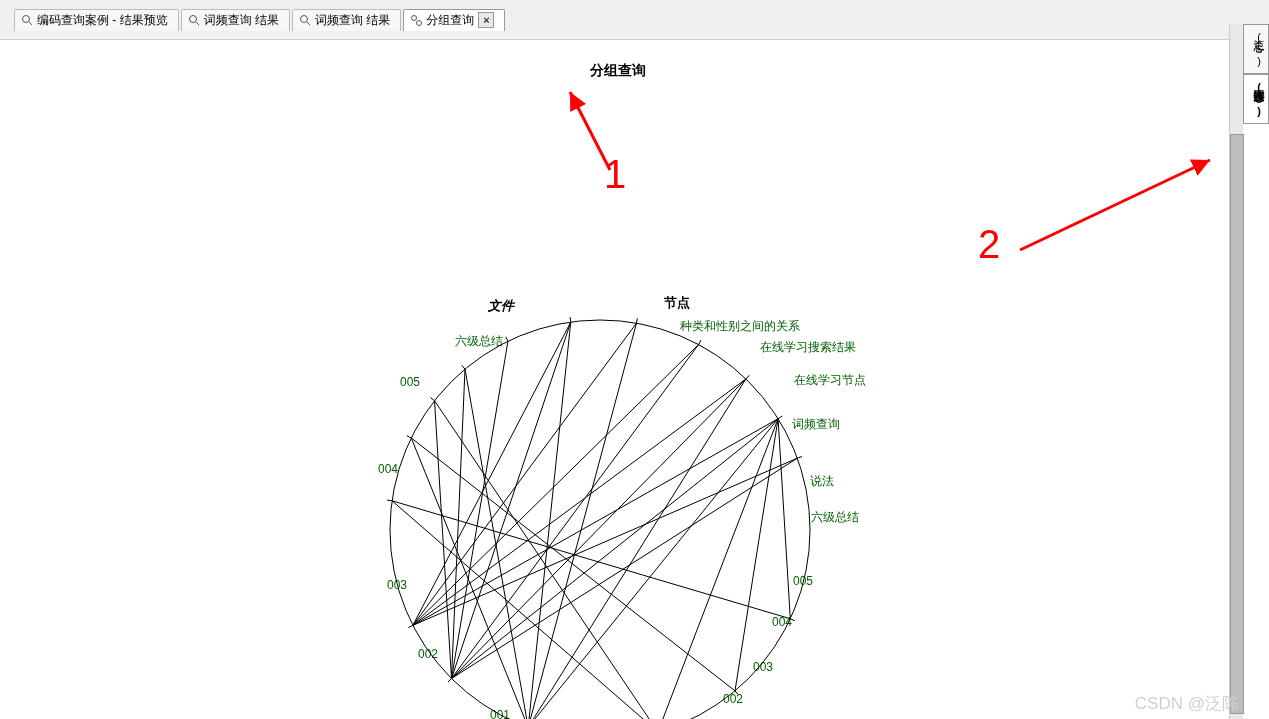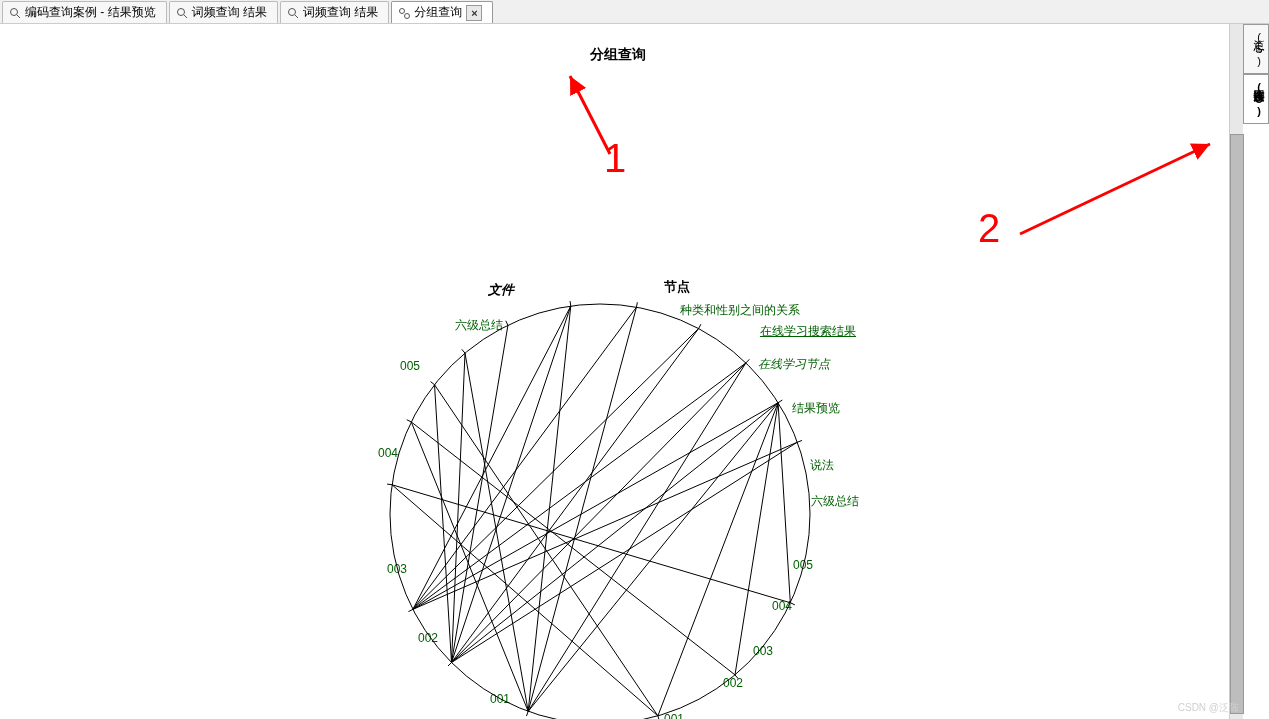--- a/index.html
+++ b/index.html
@@ -8,25 +8,25 @@
   font-family: "Microsoft YaHei", "SimSun", Arial, sans-serif;
   font-size: 12px;
   background: #fff;
   width: 1269px;
   height: 719px;
   overflow: hidden;
   position: relative;
 }
 .tabbar {
   display: flex;
-  align-items: flex-end;
-  height: 24px;
+  align-items: center;
+  height: 40px;
   background: #f0f0f0;
   border-bottom: 1px solid #ccc;
-  padding-left: 2px;
+  padding-left: 14px;
 }
 .tab {
   display: flex;
   align-items: center;
   height: 22px;
   padding: 0 10px 0 6px;
   border: 1px solid #bbb;
   border-bottom: none;
   background: #f7f7f7;
   margin-right: 2px;
@@ -110,21 +110,21 @@
   background: #bdbdbd;
   border: 1px solid #999;
   position: absolute;
   top: 110px;
 }
 .watermark {
   position: absolute;
   right: 30px;
   bottom: 4px;
   color: #d0d0d0;
-  font-size: 10px;
+  font-size: 17px;
 }
 .node-label {
   position: absolute;
   font-size: 12px;
   color: #006000;
   white-space: nowrap;
   text-align: center;
 }
 .group-label {
   position: absolute;
@@ -195,23 +195,23 @@
   <div class="group-label" style="left:664px;top:254px;font-family:Liberation Mono, monospace;">节点</div>
 
   <div class="node-label" style="left:455px;top:293px;text-align:right;">六级总结</div>
   <div class="node-label" style="left:400px;top:335px;">005</div>
   <div class="node-label" style="left:378px;top:422px;">004</div>
   <div class="node-label" style="left:387px;top:538px;">003</div>
   <div class="node-label" style="left:418px;top:607px;">002</div>
   <div class="node-label" style="left:490px;top:668px;">001</div>
 
   <div class="node-label" style="left:680px;top:278px;">种类和性别之间的关系</div>
-  <div class="node-label" style="left:760px;top:299px;text-decoration:underline;">在线学习搜索结果</div>
-  <div class="node-label" style="left:758px;top:332px;font-style:italic;">在线学习节点</div>
-  <div class="node-label" style="left:792px;top:376px;">结果预览</div>
+  <div class="node-label" style="left:760px;top:299px;">在线学习搜索结果</div>
+  <div class="node-label" style="left:794px;top:332px;">在线学习节点</div>
+  <div class="node-label" style="left:792px;top:376px;">词频查询</div>
   <div class="node-label" style="left:810px;top:433px;">说法</div>
   <div class="node-label" style="left:811px;top:469px;">六级总结</div>
   <div class="node-label" style="left:793px;top:534px;">005</div>
   <div class="node-label" style="left:772px;top:575px;">004</div>
   <div class="node-label" style="left:753px;top:620px;">003</div>
   <div class="node-label" style="left:723px;top:652px;">002</div>
   <div class="node-label" style="left:664px;top:688px;">001</div>
 
   <div class="annotation" style="left:604px;top:112px;">1</div>
   <div class="annotation" style="left:978px;top:182px;">2</div>

